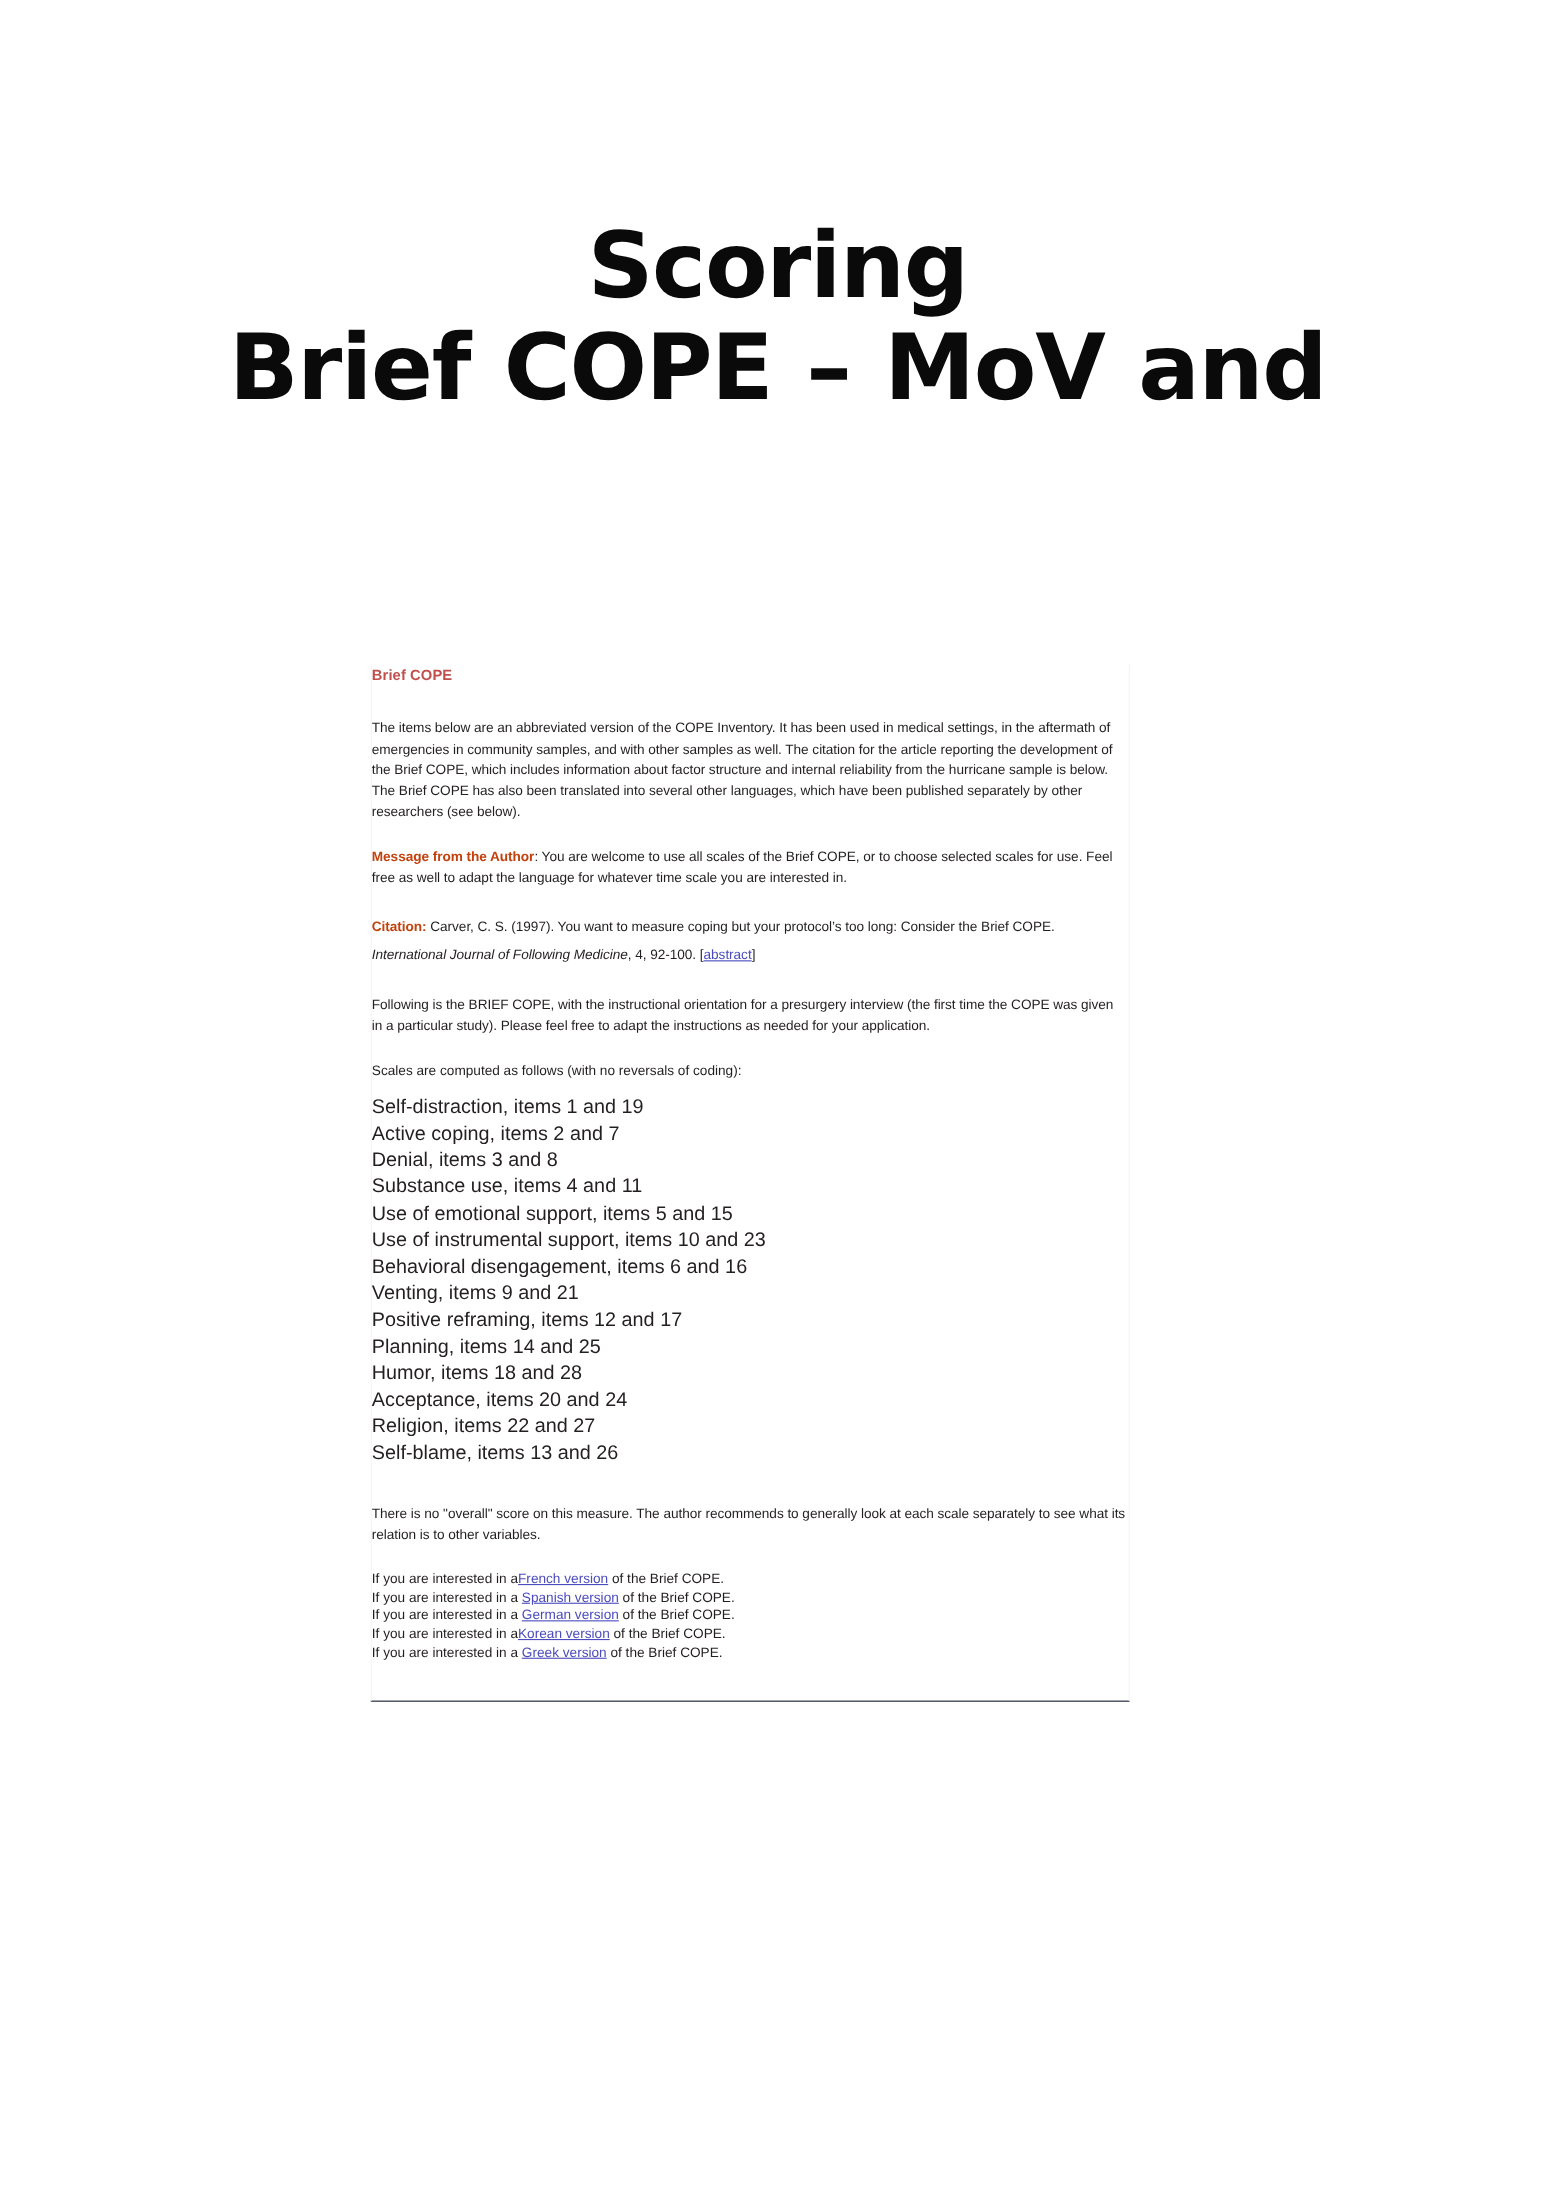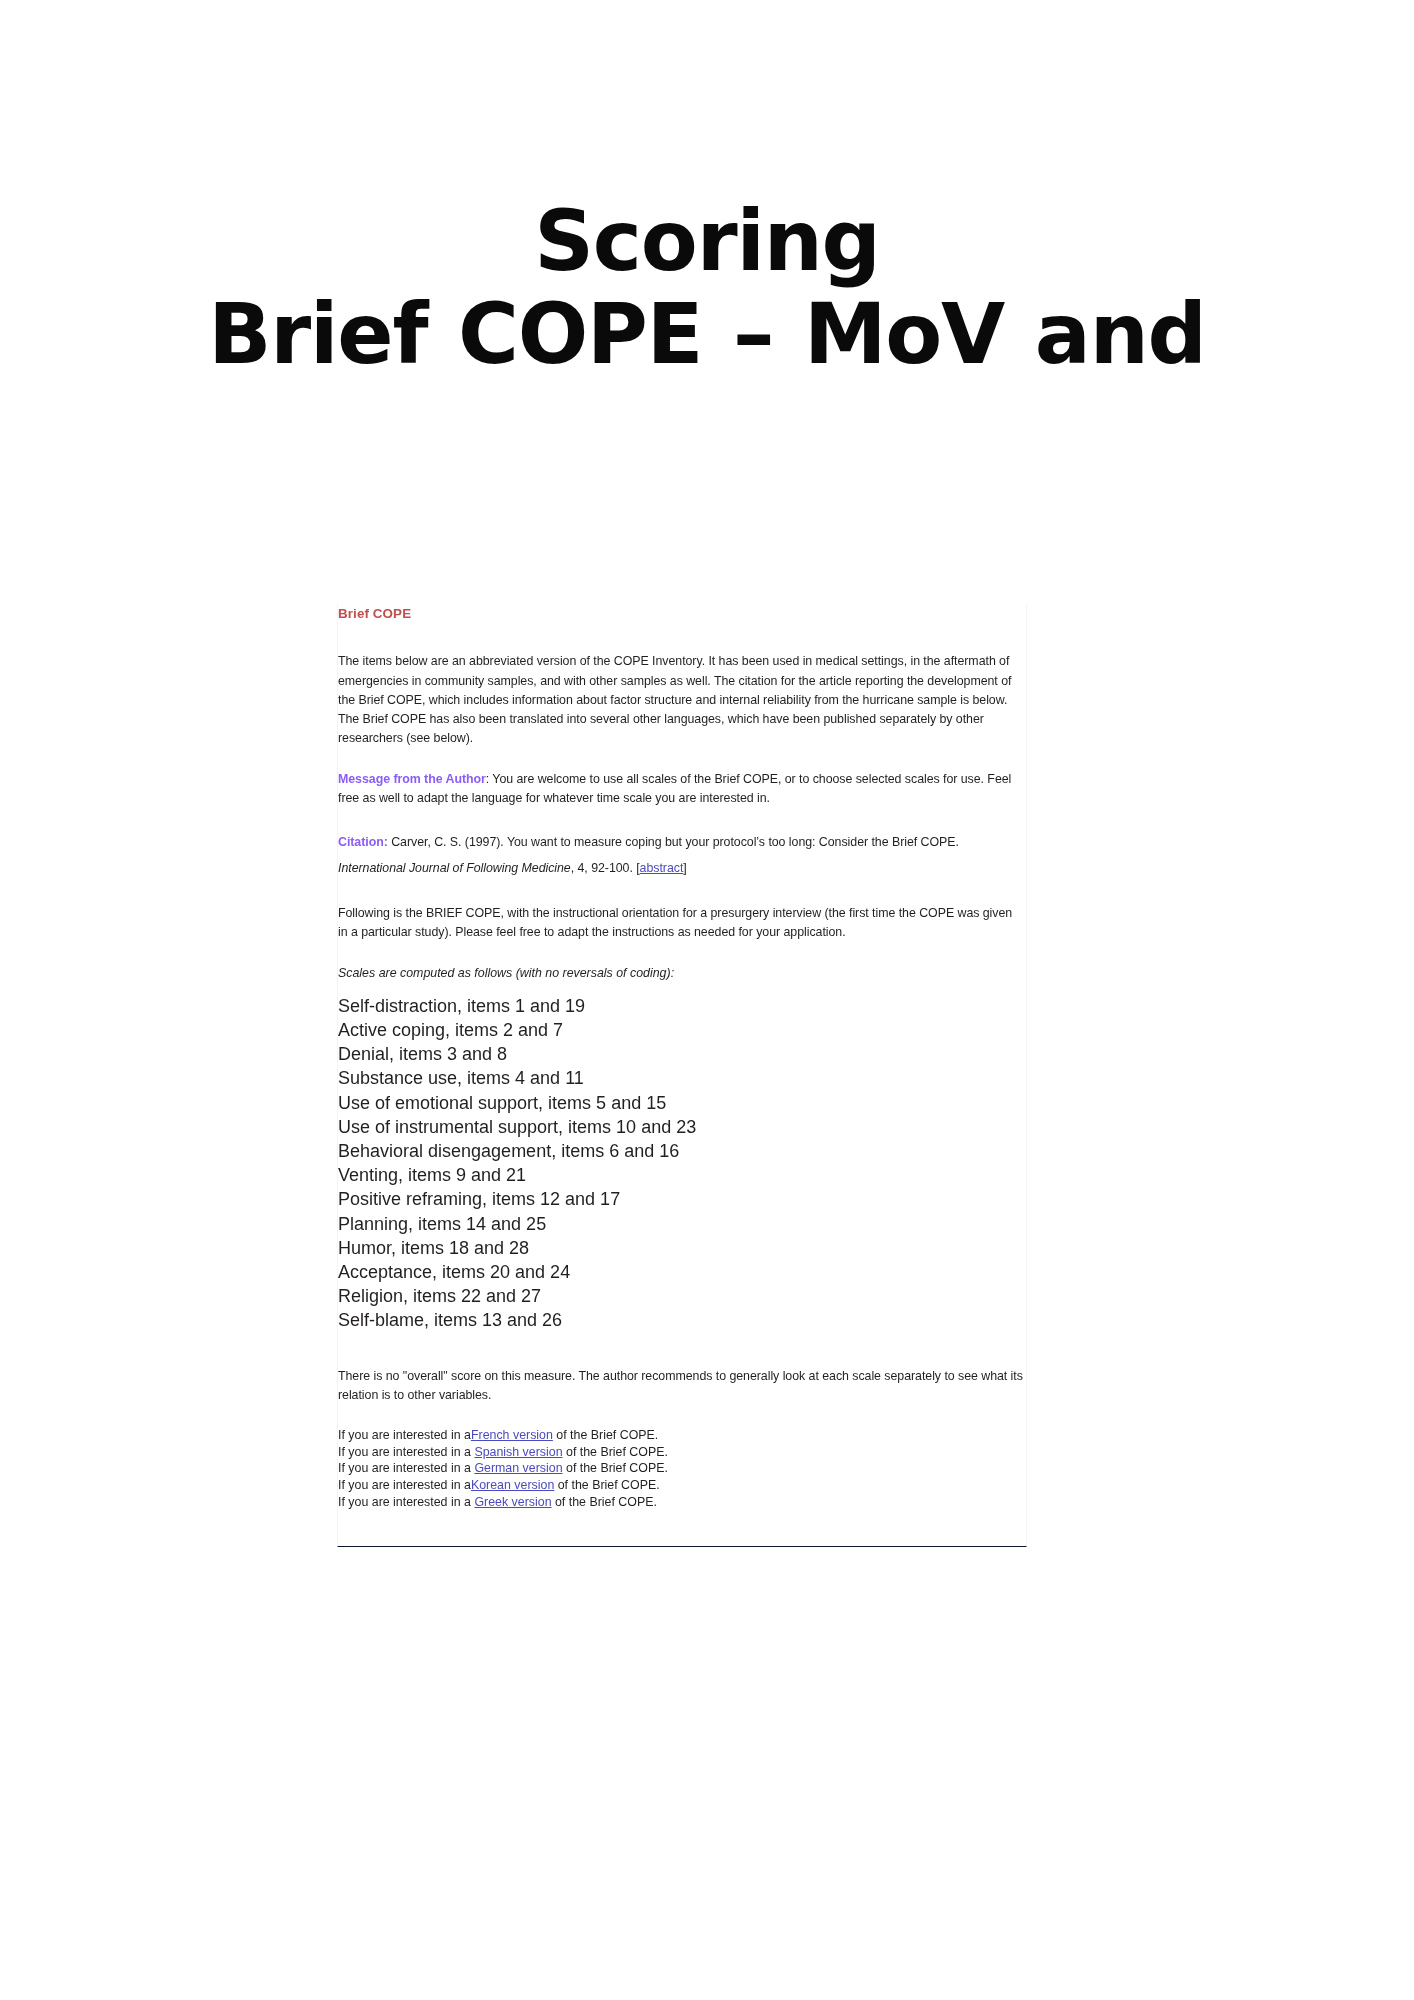--- a/index.html
+++ b/index.html
@@ -65,37 +65,36 @@
     line-height: 1.545;
     color: #231f20;
     letter-spacing: -.05px;
   }
 
   .para-spaced {
     line-height: 2.06;
   }
 
   .label-red {
-    color: #8b5cf6;
+    color: #c2410c;
     font-weight: 700;
   }
 
   .italic { font-style: italic; }
 
   a.doclink {
     color: #4b4bbd;
   }
   a.doclink.abstract { color: #4b4bbd; }
 
   
   .scales-intro {
     margin: 0 0 11px 0;
     font-size: 12.4px;
     color: #231f20;
-    font-style: italic;
   }
   .scales-list {
     list-style: none;
     margin: 0 0 34px 0;
     padding: 0;
   }
   .scales-list li {
     font-size: 18px;
     line-height: 1.345;
     color: #231f20;

